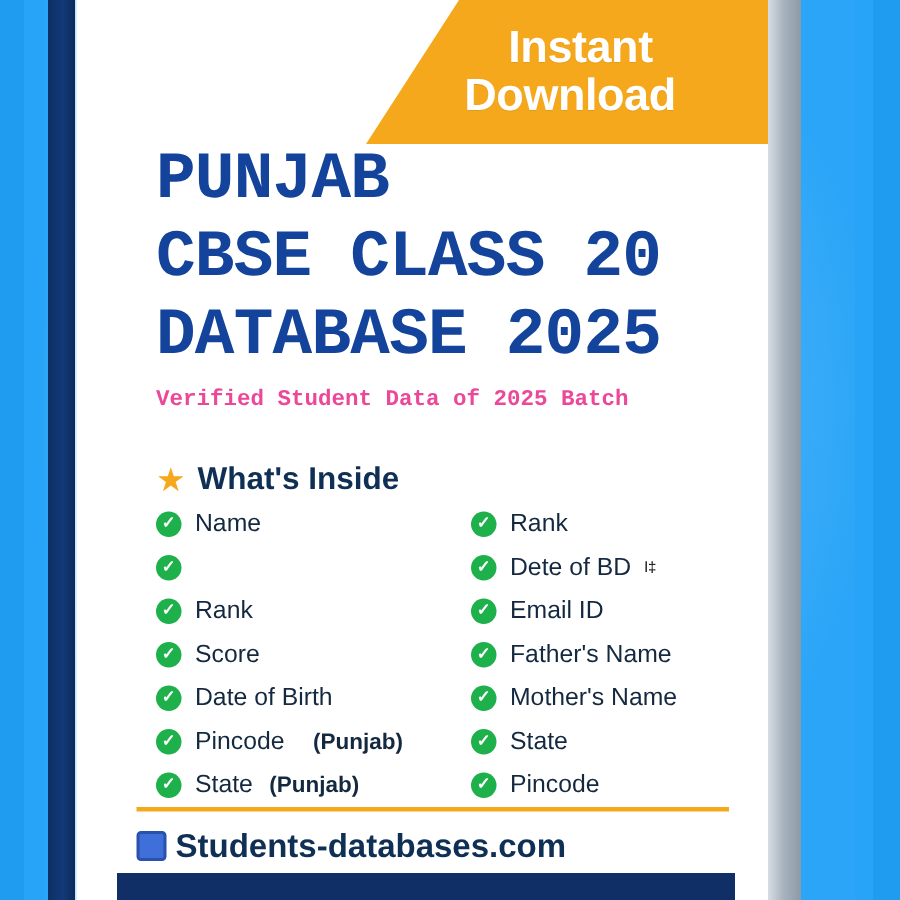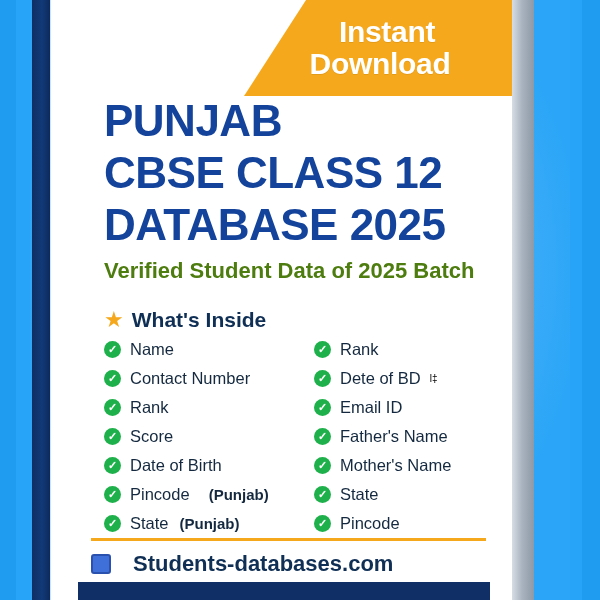--- a/index.html
+++ b/index.html
@@ -104,32 +104,33 @@
     text-shadow: 0 1px 0 rgba(0,0,0,0.08);
   }
   .corner-badge .line.l1 { margin-left: 14px; }
 
   
   .title-block {
     position: absolute;
     left: 53px;
     top: 95px;
     width: 400px;
+    font-family: Liberation Mono, monospace;
   }
   .title-line {
     color: #13439b;
     font-size: 44px;
     font-weight: bold;
     line-height: 1.18;
     letter-spacing: -0.5px;
   }
   .subtitle {
     margin-top: 7px;
-    color: #4d7c0f;
-    font-size: 22px;
+    color: #ec4899;
+    font-size: 15px;
     font-weight: bold;
   }
 
   
   .inside-head {
     position: absolute;
     left: 53px;
     top: 308px;
     display: flex;
     align-items: center;
@@ -208,21 +209,21 @@
     background: #f6a81c;
   }
   .footer {
     position: absolute;
     left: 40px;
     right: 18px;
     top: 546px;
     height: 36px;
     display: flex;
     align-items: center;
-    gap: 22px;
+    gap: 6px;
   }
   .site-icon {
     width: 20px;
     height: 20px;
     border-radius: 3px;
     background: #3f6fd8;
     border: 2px solid #2a51ad;
     box-sizing: border-box;
   }
   .site-text {
@@ -254,39 +255,38 @@
 
     <div class="cover">
 
       <div class="corner-badge">
         <div class="line l1">Instant</div>
         <div class="line l2">Download</div>
       </div>
 
       <div class="title-block">
         <div class="title-line">PUNJAB</div>
-        <div class="title-line">CBSE CLASS 12</div>
+        <div class="title-line">CBSE CLASS 20</div>
         <div class="title-line">DATABASE 2025</div>
         <div class="subtitle">Verified Student Data of 2025 Batch</div>
       </div>
 
       <div class="inside-head">
         <span class="star-icon">★</span>
         <span class="inside-title">What's Inside</span>
       </div>
 
       <div class="features">
         <div class="col">
           <div class="feature">
             <span class="check">✓</span>
             <span class="feature-label">Name</span>
           </div>
           <div class="feature">
             <span class="check">✓</span>
-            <span class="feature-label">Contact Number</span>
           </div>
           <div class="feature">
             <span class="check">✓</span>
             <span class="feature-label">Rank</span>
           </div>
           <div class="feature">
             <span class="check">✓</span>
             <span class="feature-label">Score</span>
           </div>
           <div class="feature">

